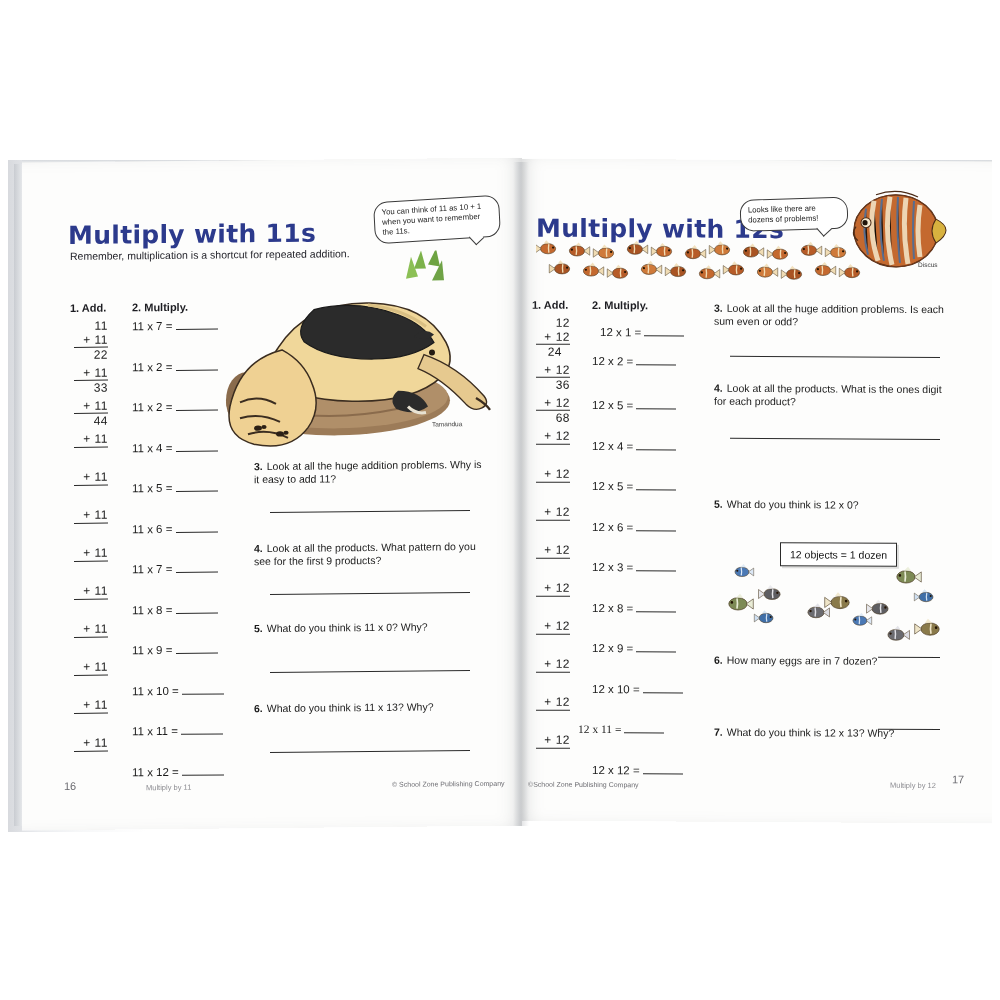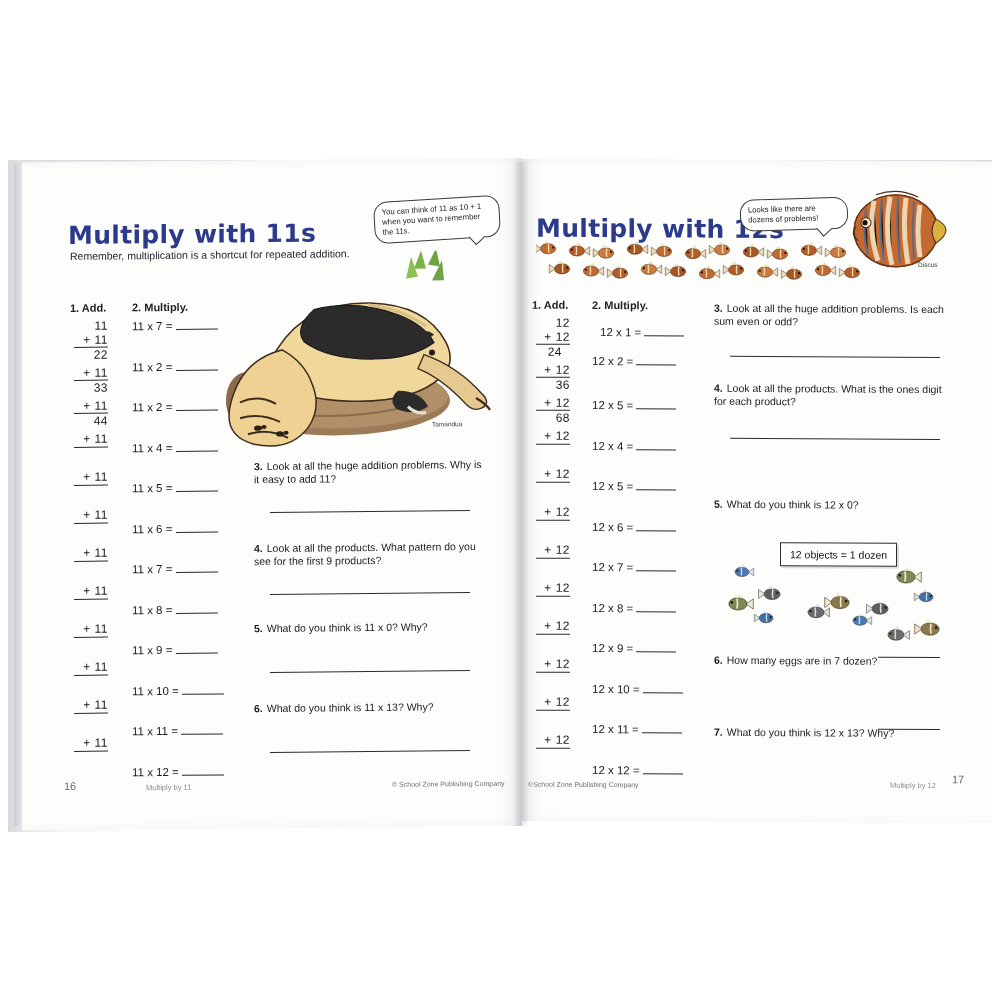--- a/index.html
+++ b/index.html
@@ -549,25 +549,25 @@
             <div class="addcell" style="left: 14px; top: 575px; width: 34px;">+ 12</div>
             <div class="rule" style="left: 14px; top: 589px; width: 34px;"></div>
           </div>
         <div id="right-mult">
             <div class="multline" style="left: 70px; top: 166px; margin-left: 8px;"><span>12 x 1 = </span><span class="blank" style="width: 40px;"></span></div>
             <div class="multline" style="left: 70px; top: 195px;"><span>12 x 2 = </span><span class="blank" style="width: 40px;"></span></div>
             <div class="multline" style="left: 70px; top: 239px;"><span>12 x 5 = </span><span class="blank" style="width: 40px;"></span></div>
             <div class="multline" style="left: 70px; top: 279.5px;"><span>12 x 4 = </span><span class="blank" style="width: 40px;"></span></div>
             <div class="multline" style="left: 70px; top: 320px;"><span>12 x 5 = </span><span class="blank" style="width: 40px;"></span></div>
             <div class="multline" style="left: 70px; top: 360.5px;"><span>12 x 6 = </span><span class="blank" style="width: 40px;"></span></div>
-            <div class="multline" style="left: 70px; top: 401px;"><span>12 x 7 = </span><span class="blank" style="width: 40px;"></span></div>
+            <div class="multline" style="left: 70px; top: 401px;"><span>12 x 3 = </span><span class="blank" style="width: 40px;"></span></div>
             <div class="multline" style="left: 70px; top: 441.5px;"><span>12 x 8 = </span><span class="blank" style="width: 40px;"></span></div>
             <div class="multline" style="left: 70px; top: 482px;"><span>12 x 9 = </span><span class="blank" style="width: 40px;"></span></div>
             <div class="multline" style="left: 70px; top: 522.5px;"><span>12 x 10 = </span><span class="blank" style="width: 40px;"></span></div>
-            <div class="multline" style="left: 70px; top: 563px;"><span>12 x 11 = </span><span class="blank" style="width: 40px;"></span></div>
+            <div class="multline" style="left: 56px; top: 563px; font-family: Liberation Serif, serif;"><span>12 x 11 = </span><span class="blank" style="width: 40px;"></span></div>
             <div class="multline" style="left: 70px; top: 603.5px;"><span>12 x 12 = </span><span class="blank" style="width: 40px;"></span></div>
           </div>
 
         <div class="qnum" style="left:192px; top:142px; width:236px;">
           <span class="n">3.</span><span>Look at all the huge addition problems. Is each sum even or odd?</span>
         </div>
         <div class="answerline" style="left:208px; top:196px; width:210px;"></div>
 
         <div class="qnum" style="left:192px; top:222px; width:236px;">
           <span class="n">4.</span><span>Look at all the products. What is the ones digit for each product?</span>

